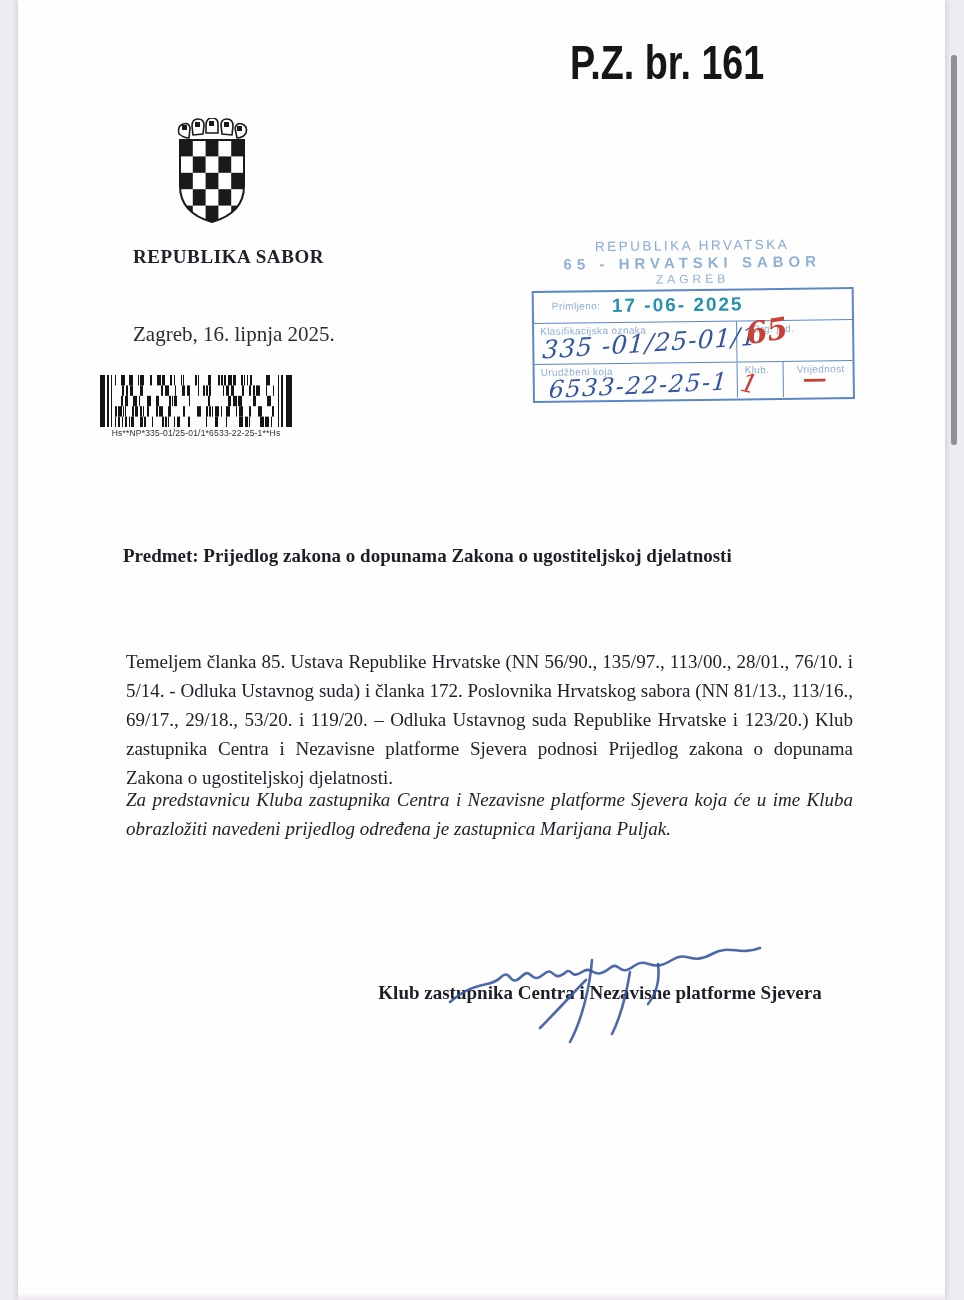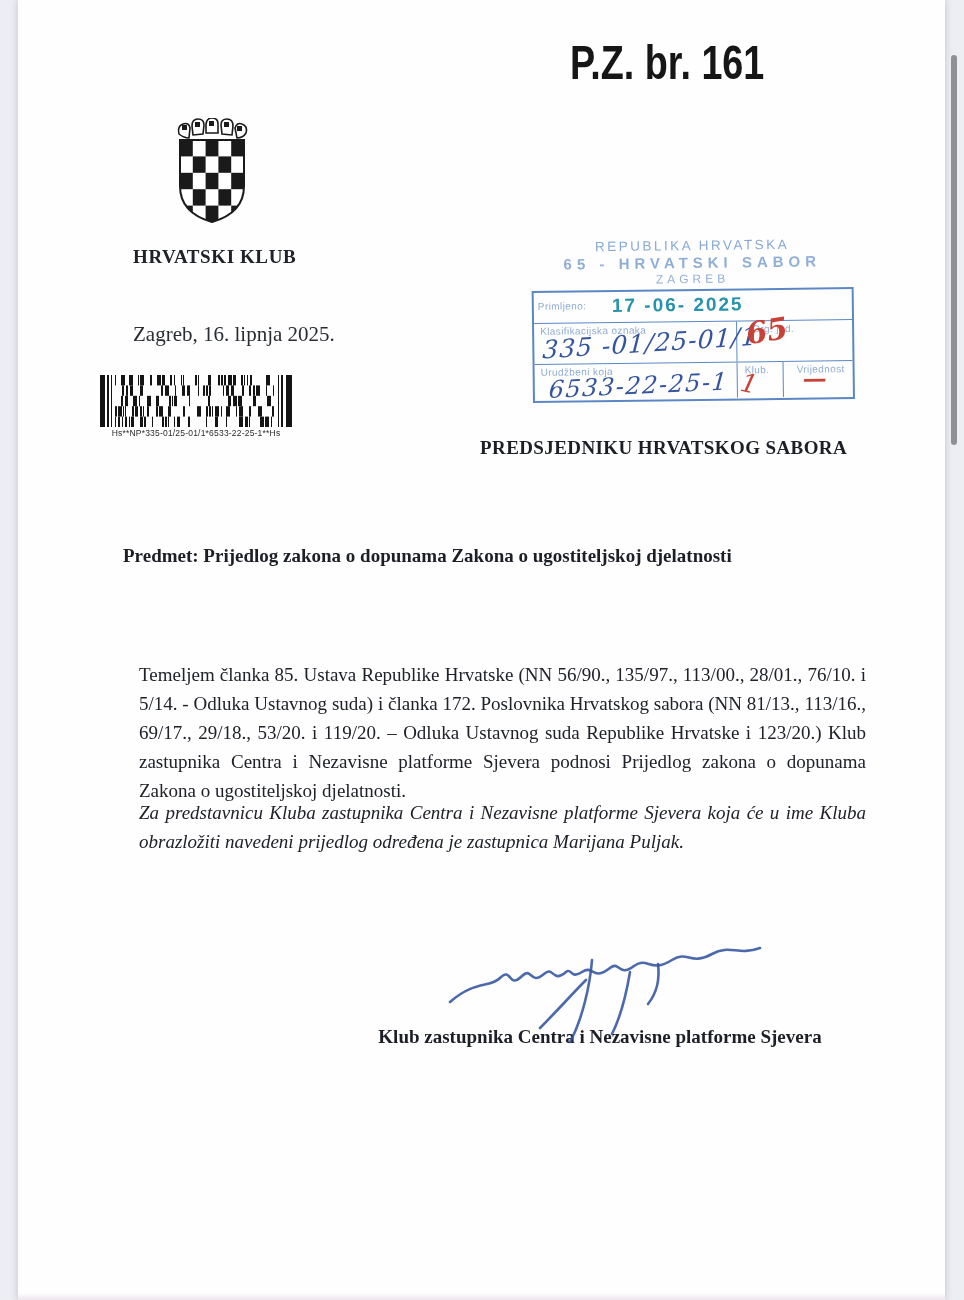--- a/index.html
+++ b/index.html
@@ -59,21 +59,21 @@
     margin-top:3px;border:2px solid #5b88c4;width:318px;height:108px;
     position:relative;background:rgba(255,255,255,.0);
   }
   .s-label{
     font-family:"Liberation Sans",sans-serif;font-size:10px;color:#8fabd4;
     letter-spacing:.4px;white-space:nowrap;
   }
   .s-row1{
     height:30px;border-bottom:1.5px solid #5b88c4;position:relative;
   }
-  .s-row1 .s-label{position:absolute;left:4px;top:8px;}
+  .s-row1 .s-label{position:absolute;left:18px;top:8px;}
   .s-date{
     position:absolute;left:78px;top:3px;
     font-family:"Liberation Sans",sans-serif;font-weight:bold;
     font-size:19px;letter-spacing:2px;color:var(--date-teal,#2792ad);white-space:nowrap;
   }
   .s-row2{height:40px;border-bottom:1.5px solid #5b88c4;position:relative;}
   .s-row3{height:35px;position:relative;}
   .v-div-a{position:absolute;top:0;bottom:0;left:202px;border-left:1.5px solid #5b88c4;}
   .v-div-b{position:absolute;top:0;bottom:0;left:248px;border-left:1.5px solid #5b88c4;}
   .s-row2 .s-label,.s-row3 .s-label{position:absolute;top:2px;}
@@ -96,29 +96,29 @@
   
   .addressee{
     position:absolute;left:462px;top:437px;
     font-size:19px;font-weight:bold;color:#1d1f27;letter-spacing:.4px;white-space:nowrap;
   }
   .subject{
     position:absolute;left:105px;top:545px;
     font-size:19px;font-weight:bold;color:#1d1f27;white-space:nowrap;
   }
   .para{
-    position:absolute;left:105px;width:727px;margin:16px;
+    position:absolute;left:105px;width:727px;margin:3px;
     font-size:19px;line-height:29px;color:#20222a;
     text-align:justify;
   }
   .p1{top:644px;}
   .p2{top:782px;font-style:italic;}
   .sig-org{
     position:absolute;left:312px;width:540px;top:982px;text-align:center;
-    font-size:19px;font-weight:bold;color:#1d1f27;white-space:nowrap;margin-top:44px;
+    font-size:19px;font-weight:bold;color:#1d1f27;white-space:nowrap;
   }
   .sig-name{
     position:absolute;left:312px;width:540px;top:1017px;text-align:center;
     font-size:19px;font-weight:bold;color:#1d1f27;white-space:nowrap;
   }
   .signature{position:absolute;left:402px;top:930px;pointer-events:none;}
   .signature path{stroke:var(--pen-blue,#33549f);stroke-width:2.6;fill:none;
     stroke-linecap:round;opacity:.88;}
   
   .bottom-band{
@@ -176,21 +176,21 @@
         <rect x="19.8" y="71.2" width="12.8" height="16.4"></rect>
           <rect x="45.4" y="71.2" width="12.8" height="16.4"></rect>
         <rect x="7" y="87.6" width="12.8" height="16.4"></rect>
           <rect x="32.6" y="87.6" width="12.8" height="16.4"></rect>
           <rect x="58.2" y="87.6" width="12.8" height="16.4"></rect>
       </g>
     </g>
     <path d="M7,22 L71,22 L71,68 Q71,95 39,104 Q7,95 7,68 Z" fill="none" stroke="#1a1a1a" stroke-width="2"></path>
   </svg>
 
-  <div class="org1">HRVATSKI KLUB</div>
+  <div class="org1">REPUBLIKA SABOR</div>
   <div class="dateline">Zagreb, 16. lipnja 2025.</div>
 
   <div class="barcode">
     <svg width="192" height="52" viewBox="0 0 192 52">
         <rect x="0" y="0" width="5" height="52"></rect>
         <rect x="7" y="0" width="2" height="52"></rect>
         <rect x="11" y="0" width="1" height="52"></rect>
         <rect x="178" y="0" width="1" height="52"></rect>
         <rect x="181" y="0" width="2" height="52"></rect>
         <rect x="186" y="0" width="6" height="52"></rect>
@@ -332,21 +332,20 @@
         <span class="s-label lab-reg">Urudžbeni koja</span>
         <span class="s-label lab-pril">Klub.</span>
         <span class="s-label lab-val">Vrijednost</span>
         <span class="hand hand-blue hw-reg">6533-22-25-1</span>
         <span class="hand hand-red hw-pril">1</span>
         <span class="hand hand-red hw-val">—</span>
       </div>
     </div>
   </div>
 
-  <div class="addressee">PREDSJEDNIKU HRVATSKOG SABORA</div>
 
   <div class="subject">Predmet: Prijedlog zakona o dopunama Zakona o ugostiteljskoj djelatnosti</div>
 
   <p class="para p1">Temeljem članka 85. Ustava Republike Hrvatske (NN 56/90., 135/97., 113/00., 28/01., 76/10. i 5/14. - Odluka Ustavnog suda) i članka 172. Poslovnika Hrvatskog sabora (NN 81/13., 113/16., 69/17., 29/18., 53/20. i 119/20. – Odluka Ustavnog suda Republike Hrvatske i 123/20.) Klub zastupnika Centra i Nezavisne platforme Sjevera podnosi Prijedlog zakona o dopunama Zakona o ugostiteljskoj djelatnosti.</p>
   <p class="para p2">Za predstavnicu Kluba zastupnika Centra i Nezavisne platforme Sjevera koja će u ime Kluba obrazložiti navedeni prijedlog određena je zastupnica Marijana Puljak.</p>
 
   <div class="sig-org">Klub zastupnika Centra i Nezavisne platforme Sjevera</div>
 
   <svg class="signature" width="370" height="120" viewBox="0 0 370 120">
     <path d="M30,72 C55,50 70,58 80,48 C92,36 88,60 102,46 C112,36 110,56 124,44 C134,35 132,54 146,42 C152,37 150,50 162,42 C174,34 172,52 190,38 C200,30 198,48 214,36 C228,26 230,44 252,30 C268,20 270,36 292,24 C310,14 318,26 340,18"></path>

